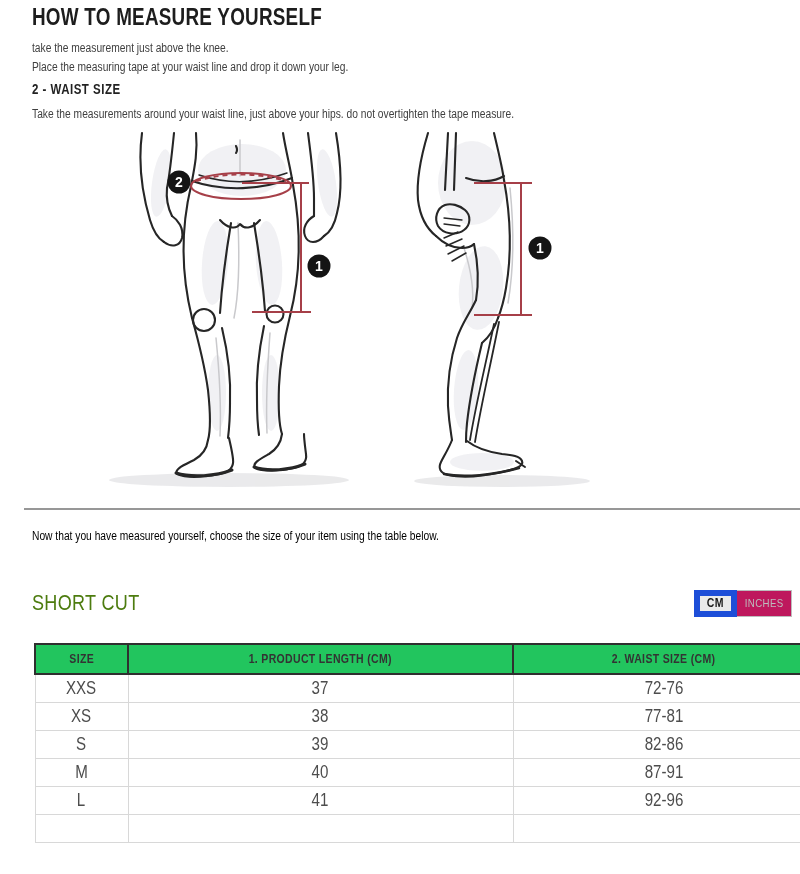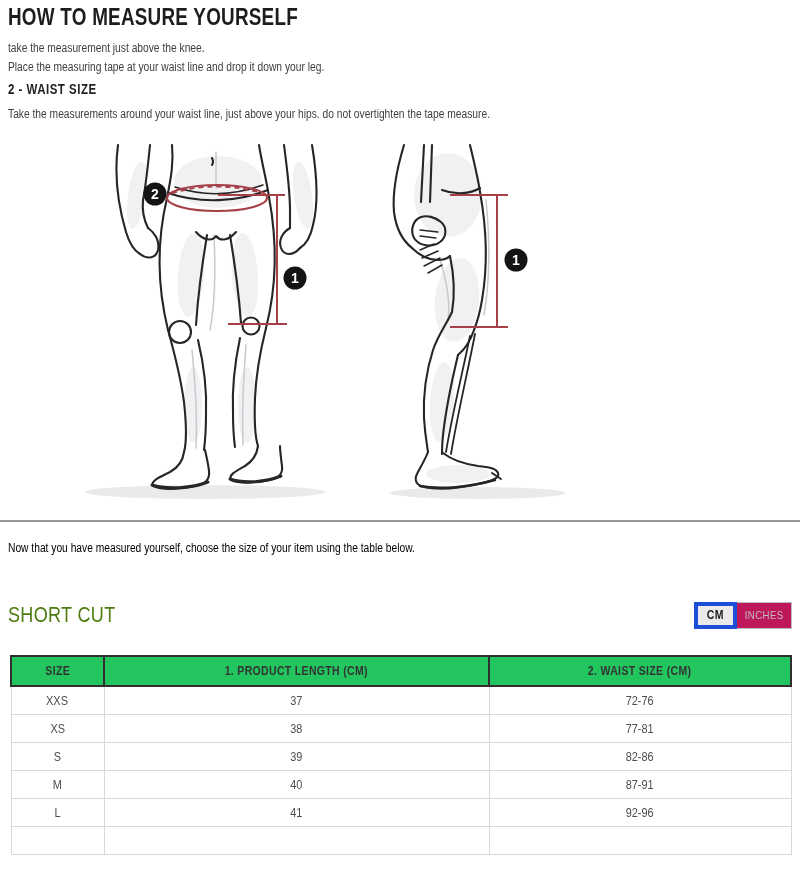--- a/index.html
+++ b/index.html
@@ -1,58 +1,58 @@
 <!DOCTYPE html>
 <html><head>
 <meta charset="utf-8">
 <style>
   * { margin:0; padding:0; box-sizing:border-box; }
   html,body { width:800px; height:874px; overflow:hidden; background:#fff;
     font-family:"Liberation Sans", sans-serif; color:#3d3d3d; }
-  .wrap { width:800px; height:874px; padding-top:4px; position:relative; }
+  .wrap { width:800px; height:874px; padding-top:4px; position:relative;padding-left:24px; }
   .pad { padding-left:8px; padding-right:8px; }
 
   
   .cx-l { display:inline-block; transform:scaleX(.82); transform-origin:0 50%; white-space:nowrap; }
   .cx-c { display:inline-block; transform:scaleX(.84); white-space:nowrap; }
 
   h1.page-title { font-size:23px; line-height:26px; font-weight:700; color:#1d1d1d;
     letter-spacing:.3px; margin-bottom:9px; }
   h2.step-heading { font-size:14px; line-height:16px; font-weight:700; color:#222;
     letter-spacing:.6px; margin-bottom:8px; }
   .step-text { font-size:12.5px; line-height:19px; color:#404040; }
   .step-block { margin-bottom:4px; }
-  .step-block.last { margin-bottom:16px; }
+  .step-block.last { margin-bottom:4px; }
   .step-line { display:block; }
 
   .figure-area { width:800px; height:380px; position:relative; }
   .figure-area svg { display:block; }
 
   hr.divider { border:none; border-top:2px solid #979797; height:0; }
 
   p.note { margin-top:17px; font-size:12.5px; line-height:19px; color:#000000; }
 
   .product-row { margin-top:42px; display:flex; align-items:center;
     justify-content:space-between; height:30px; }
   h2.product-title { font-size:22px; line-height:30px; font-weight:500; color:#4d7c0f;
     letter-spacing:.4px; }
 
   .unit-toggle { display:flex; align-items:stretch; height:27px; }
   .unit-btn { display:flex; align-items:center; justify-content:center; cursor:pointer; }
-  .unit-btn.cm { width:43px; background:#eaeaea; border:4px solid #1d4ed8;
+  .unit-btn.cm { width:43px; background:#eaeaea; border:6px solid #1d4ed8;
     font-size:12.5px; font-weight:700; color:#1b1b1b; letter-spacing:.5px; }
   .unit-btn.inches { width:55px; background:#be185d; border:1px solid #bdbdbd; border-left:none;
     font-size:11.5px; font-weight:400; color:#bdbdbd; letter-spacing:.5px; }
 
   table.size-table { margin:25px 10px 0 10px; width:780px; border-collapse:collapse;
     table-layout:fixed; }
   .size-table th { height:30px; background:#22c55e; border:2px solid #2f2f2f;
     font-size:12.5px; font-weight:700; color:#333; letter-spacing:.4px; text-align:center; }
   .size-table td { height:28px; background:#fff; border:1px solid #d8d8d8;
-    font-size:13px; font-weight:400; color:#4d4d4d; text-align:center; }
+    font-size:18px; font-weight:400; color:#4d4d4d; text-align:center; }
 </style>
 </head>
 <body>
 
 <div class="wrap">
 
   <div class="pad">
     <h1 class="page-title"><span class="cx-l">HOW TO MEASURE YOURSELF</span></h1>
 
     <div class="step-block">

